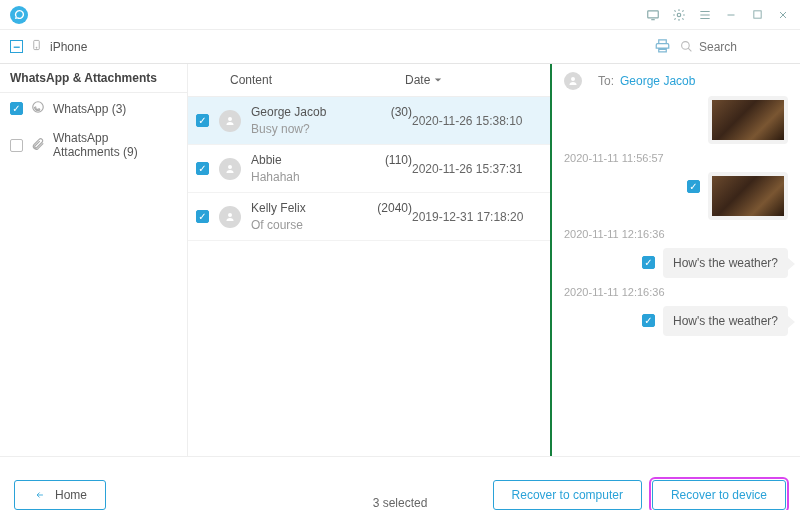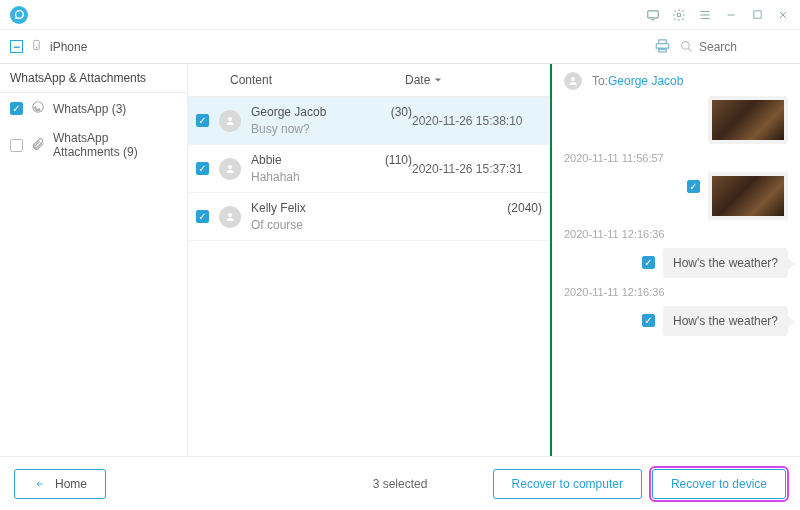--- a/index.html
+++ b/index.html
@@ -12,52 +12,52 @@
 .win-ctrl span{color:#8aa;cursor:pointer;width:14px;height:14px;display:flex;align-items:center;justify-content:center}
 .toolbar{height:34px;display:flex;align-items:center;padding:0 10px;border-bottom:1px solid #e5e5e5}
 .tb-left{display:flex;align-items:center;gap:8px}
 .sq{width:13px;height:13px;border:1.5px solid #2aa2d8;display:flex;align-items:center;justify-content:center;color:#2aa2d8;font-size:12px;font-weight:700;line-height:1}
 .phone-ico{color:#aaa;font-size:13px}
 .tb-right{margin-left:auto;display:flex;gap:10px}
 .search-box{display:flex;align-items:center;gap:6px;color:#bbb;width:110px}
 .search-box input{border:none;outline:none;font-size:12px;color:#888;width:80px}
 .content{display:flex;height:392px}
 .sidebar{width:188px;border-right:1px solid #eee}
-.sidebar h3{font-size:12px;font-weight:400;color:#444;padding:7px 10px;border-bottom:1px solid #eee}
+.sidebar h3{font-size:12px;font-weight:700;color:#444;padding:7px 10px;border-bottom:1px solid #eee}
 .sb-item{display:flex;align-items:center;gap:8px;padding:7px 10px;cursor:pointer}
 .cb{width:13px;height:13px;border:1px solid #bbb;border-radius:2px;display:flex;align-items:center;justify-content:center;flex-shrink:0}
 .cb.checked{background:#2aa2d8;border-color:#2aa2d8;color:#fff;font-size:10px}
 .mid{width:364px;border-right:2px solid #15803d;display:flex;flex-direction:column}
 .mid-head{display:flex;padding:9px 0 9px 42px;border-bottom:1px solid #eee;color:#777}
 .col-content{flex:1}
 .col-date{width:145px;display:flex;align-items:center;gap:4px}
 .row{display:flex;align-items:center;padding:8px 8px;border-bottom:1px solid #f2f2f2;cursor:pointer}
 .row.sel{background:#e6f4fb}
 .row .cb{margin-right:10px}
 .avatar{width:22px;height:22px;border-radius:50%;background:#d9d9d9;display:flex;align-items:center;justify-content:center;margin-right:10px;flex-shrink:0}
 .avatar svg{width:12px;height:12px;fill:#fff}
 .row-text{flex:1;min-width:0}
 .row-name{display:flex;justify-content:space-between;color:#444}
 .row-prev{color:#999;margin-top:3px}
 .row-date{width:130px;color:#666;text-align:left}
 .preview{flex:1;padding:8px 12px;overflow:hidden}
-.pv-to{display:flex;align-items:center;margin-bottom:6px}
+.pv-to{display:flex;align-items:center;gap:6px;margin-bottom:6px}
 .pv-to .avatar{width:18px;height:18px}
 .pv-to .lbl{color:#888}
 .pv-to .name{color:#2aa2d8}
 .msg-block{margin:6px 0}
 .msg-ts{color:#aaa;font-size:11px;margin:8px 0}
 .msg-row{display:flex;align-items:flex-start;gap:8px}
 .msg-row .cb{margin-top:8px}
 .bubble{background:#f2f2f2;border-radius:4px;padding:8px 10px;position:relative;max-width:160px}
 .bubble.img{padding:4px;width:80px;height:48px}
 .thumb{width:100%;height:100%;background:linear-gradient(135deg,#6b4a2e 0%,#3a2518 40%,#7a5632 70%,#2b1a0e 100%)}
 .tail{position:absolute;right:-7px;top:10px;width:0;height:0;border-top:6px solid transparent;border-bottom:6px solid transparent;border-left:7px solid #f2f2f2}
 .msg-row.center{justify-content:flex-end}
-.footer{position:absolute;bottom:0;left:0;right:0;height:54px;border-top:1px solid #eee;display:flex;align-items:center;padding:0 14px;background:#fff}
+.footer{position:absolute;bottom:0;left:0;right:0;height:54px;border-top:1px solid #eee;display:flex;align-items:flex-end;padding:0 14px;background:#fff}
 .btn{border:1px solid #2aa2d8;color:#2aa2d8;background:#fff;padding:7px 18px;border-radius:3px;cursor:pointer;font-size:12px;display:flex;align-items:center;gap:8px}
 .btn.hl{outline:2px solid #d946ef;outline-offset:1px}
 .sel-count{position:absolute;left:50%;transform:translateX(-50%);color:#666}
 .ft-right{margin-left:auto;display:flex;gap:10px}
 svg{flex-shrink:0}
 .sv-sort{width:8px;height:8px}
 </style>
 </head>
 <body>
 
@@ -196,20 +196,21 @@
               <path d="M12 12a4 4 0 100-8 4 4 0 000 8zm0 2c-4 0-7 2-7 5v1h14v-1c0-3-3-5-7-5z"></path>
             </svg>
           </span>
   <div class="row-text">
             <div class="row-name">
               <span>Kelly Felix</span>
               <span>(2040)</span>
             </div>
             <div class="row-prev">Of course</div>
           </div>
+  <div class="row-date">2019-12-31 17:18:20</div>
         </div>
       </div>
   </div>
 
   <div class="preview">
     <div class="pv-to">
       <span class="avatar">
           <svg viewBox="0 0 24 24">
             <path d="M12 12a4 4 0 100-8 4 4 0 000 8zm0 2c-4 0-7 2-7 5v1h14v-1c0-3-3-5-7-5z"></path>
           </svg>

